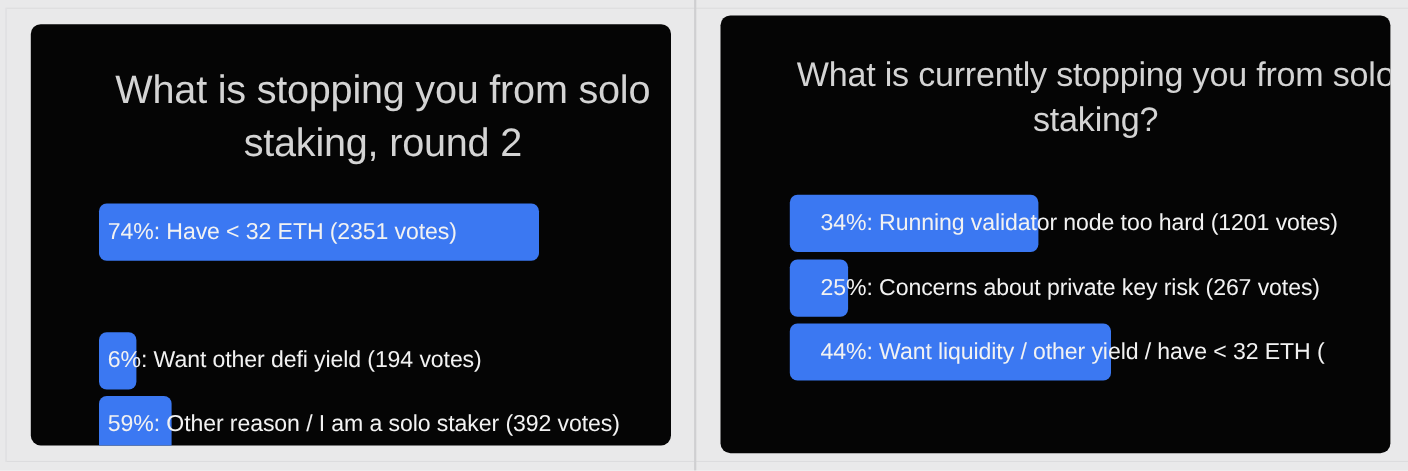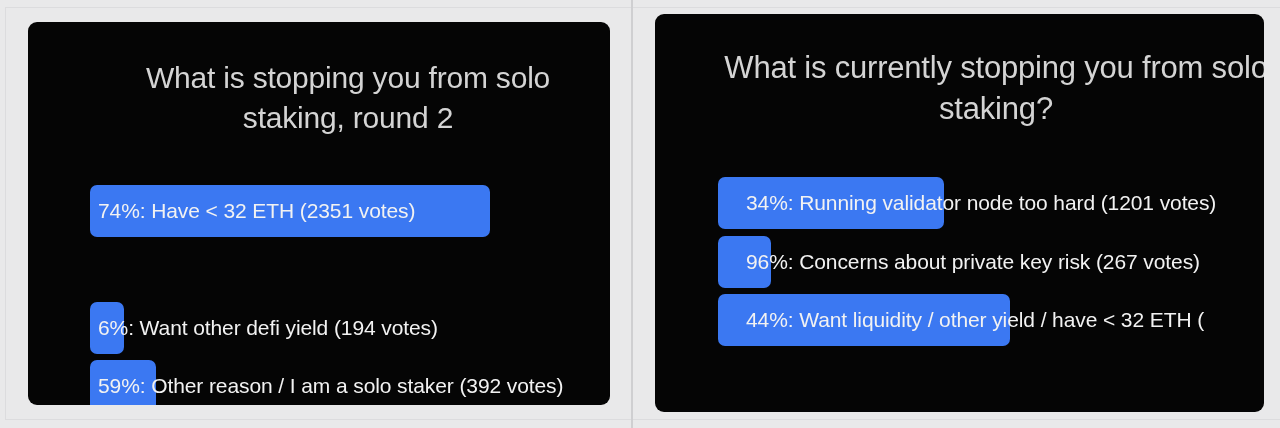--- a/index.html
+++ b/index.html
@@ -91,21 +91,21 @@
     text-align: center;
     line-height: 1.32;
     white-space: pre;
     letter-spacing: -0.2px;
     font-weight: 400;
   }
   .card-left .poll-title {
     left: 0px;
     top: 36px;
     width: 640px;
-    font-size: 30px;
+    font-size: 36px;
   }
   .card-right .poll-title {
     left: 0px;
     top: 34px;
     width: 682px;
     font-size: 31px;
   }
 
   .bars {
     position: absolute;
@@ -188,21 +188,21 @@
 
     <div class="bars">
 
       <div class="bar-row" style="top:163px;">
         <div class="bar-fill" style="width:226px;"></div>
         <div class="bar-label">34%: Running validator node too hard (1201 votes)</div>
       </div>
 
       <div class="bar-row" style="top:222px;">
         <div class="bar-fill" style="width:53px;"></div>
-        <div class="bar-label">96%: Concerns about private key risk (267 votes)</div>
+        <div class="bar-label">25%: Concerns about private key risk (267 votes)</div>
       </div>
 
       <div class="bar-row" style="top:280px;">
         <div class="bar-fill" style="width:292px;"></div>
         <div class="bar-label">44%: Want liquidity / other yield / have &lt; 32 ETH (</div>
       </div>
 
 
     </div>
   </div>

